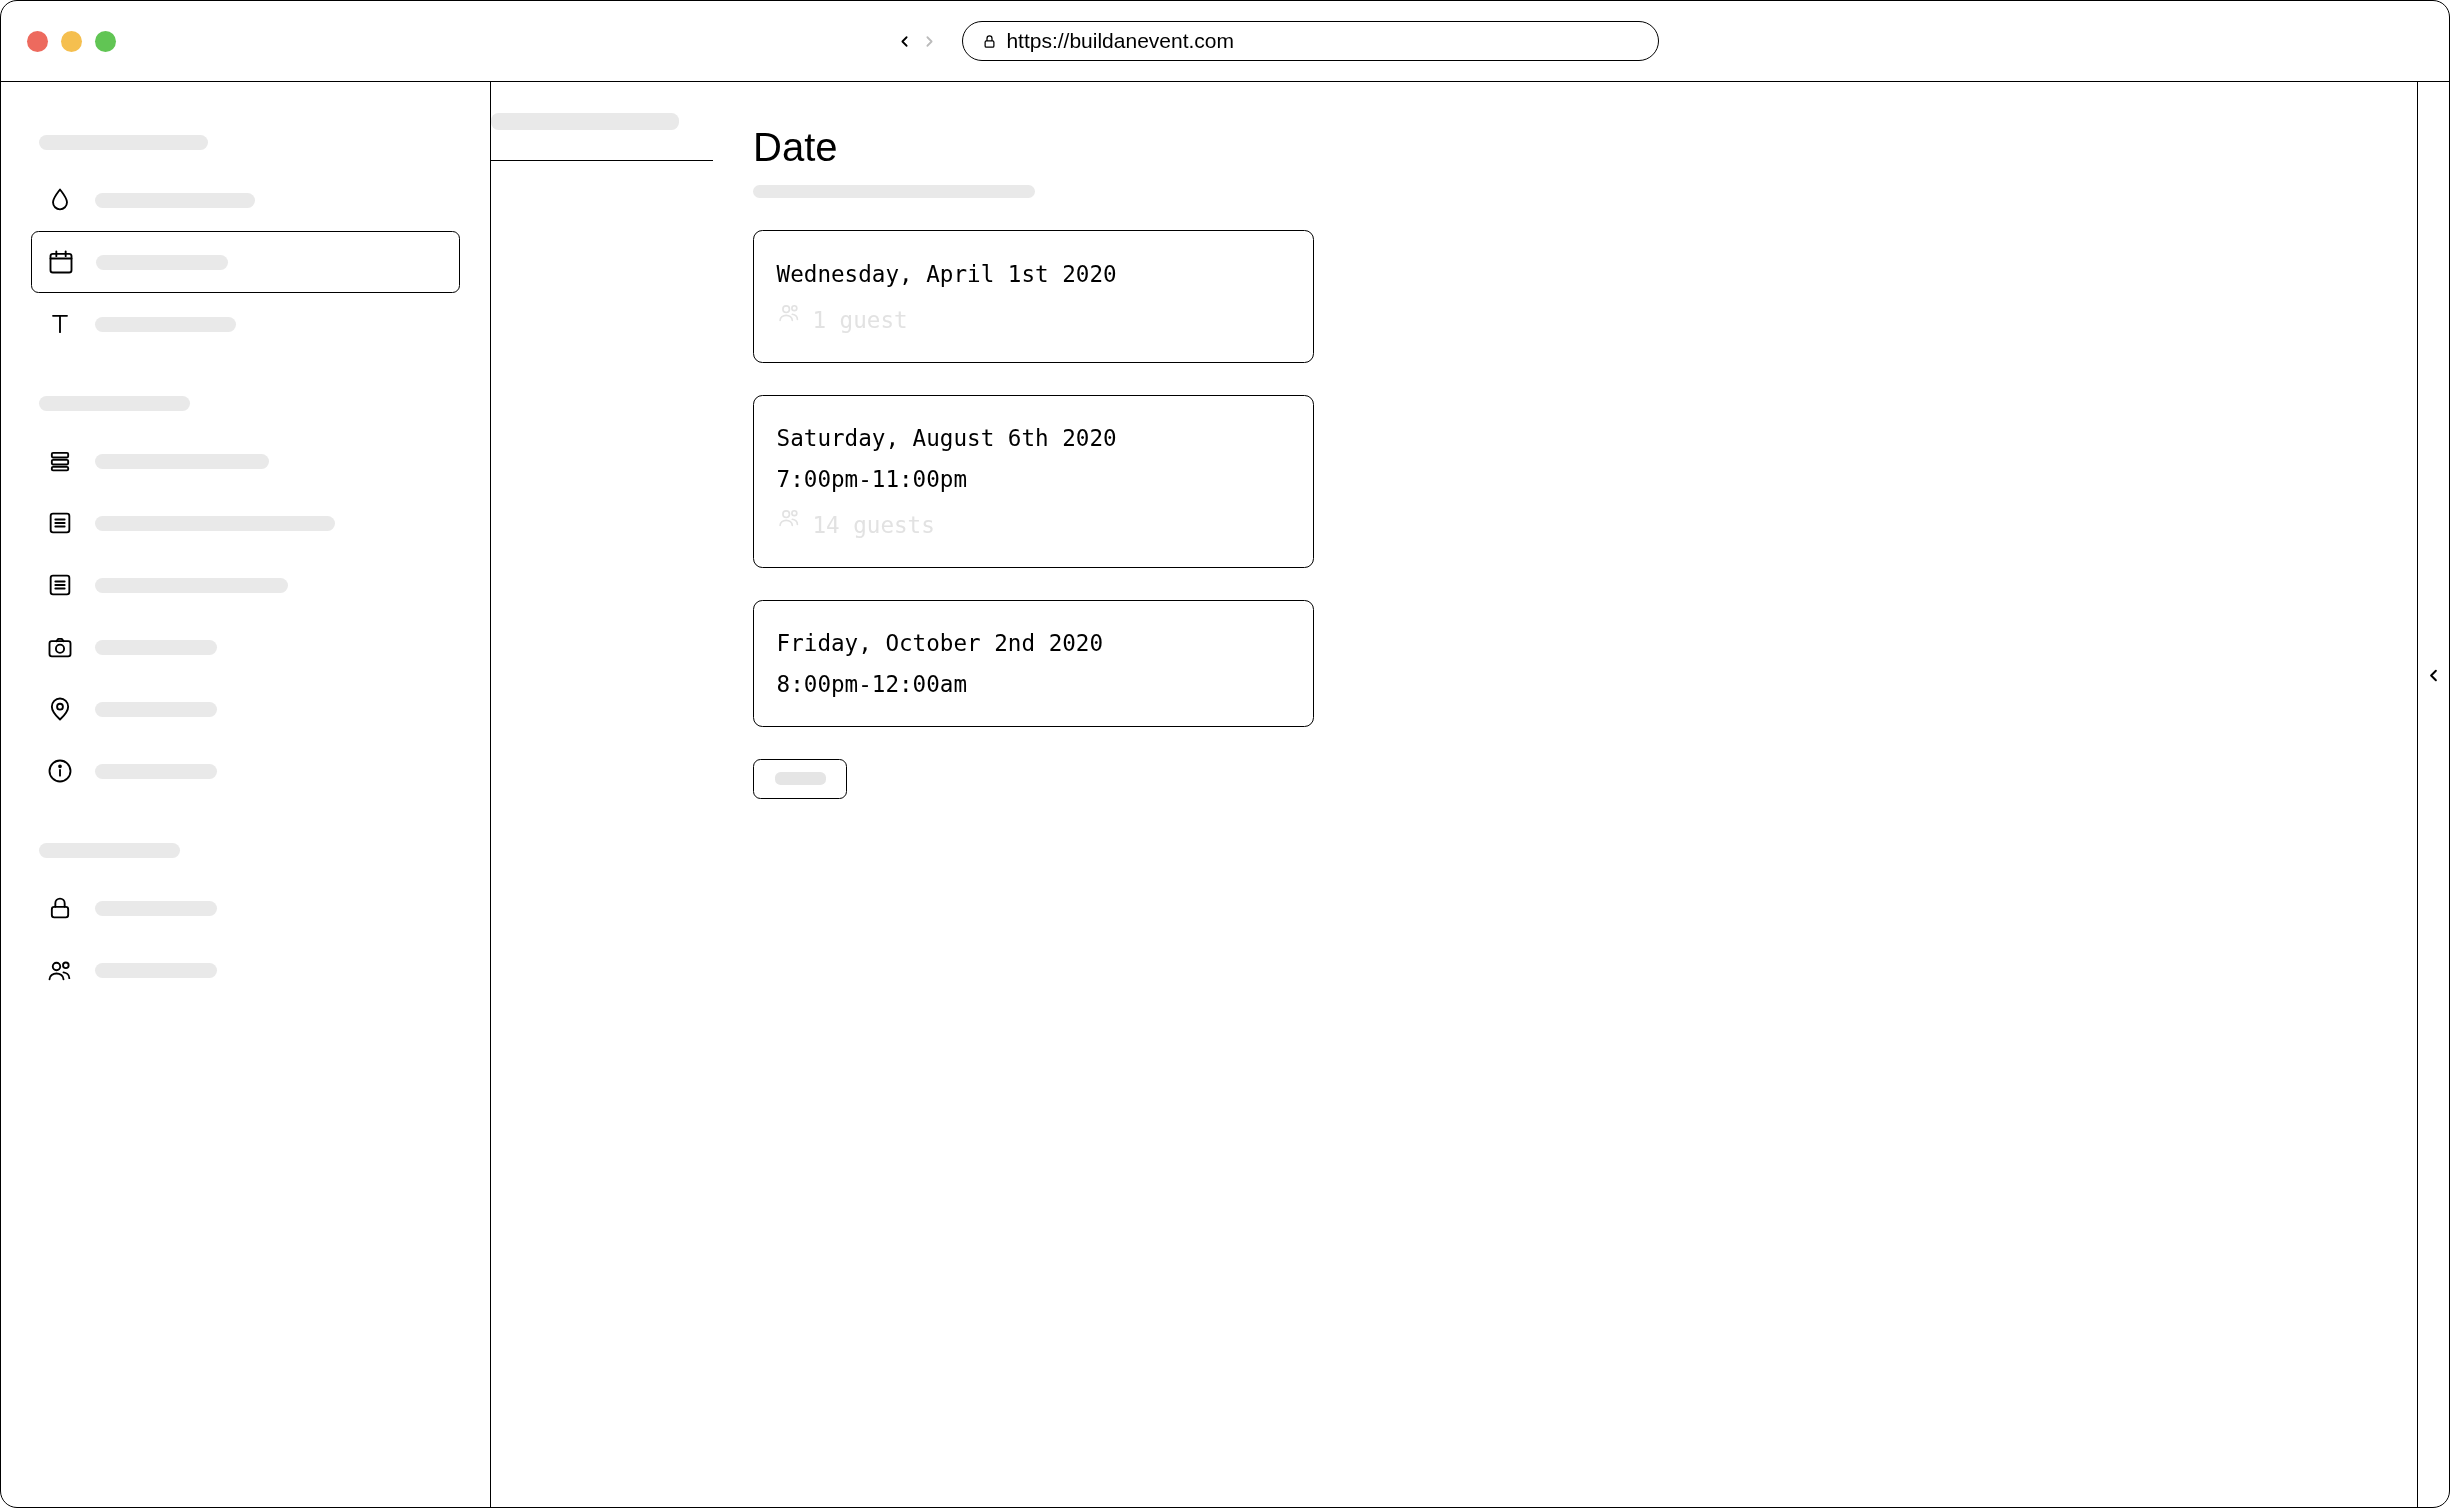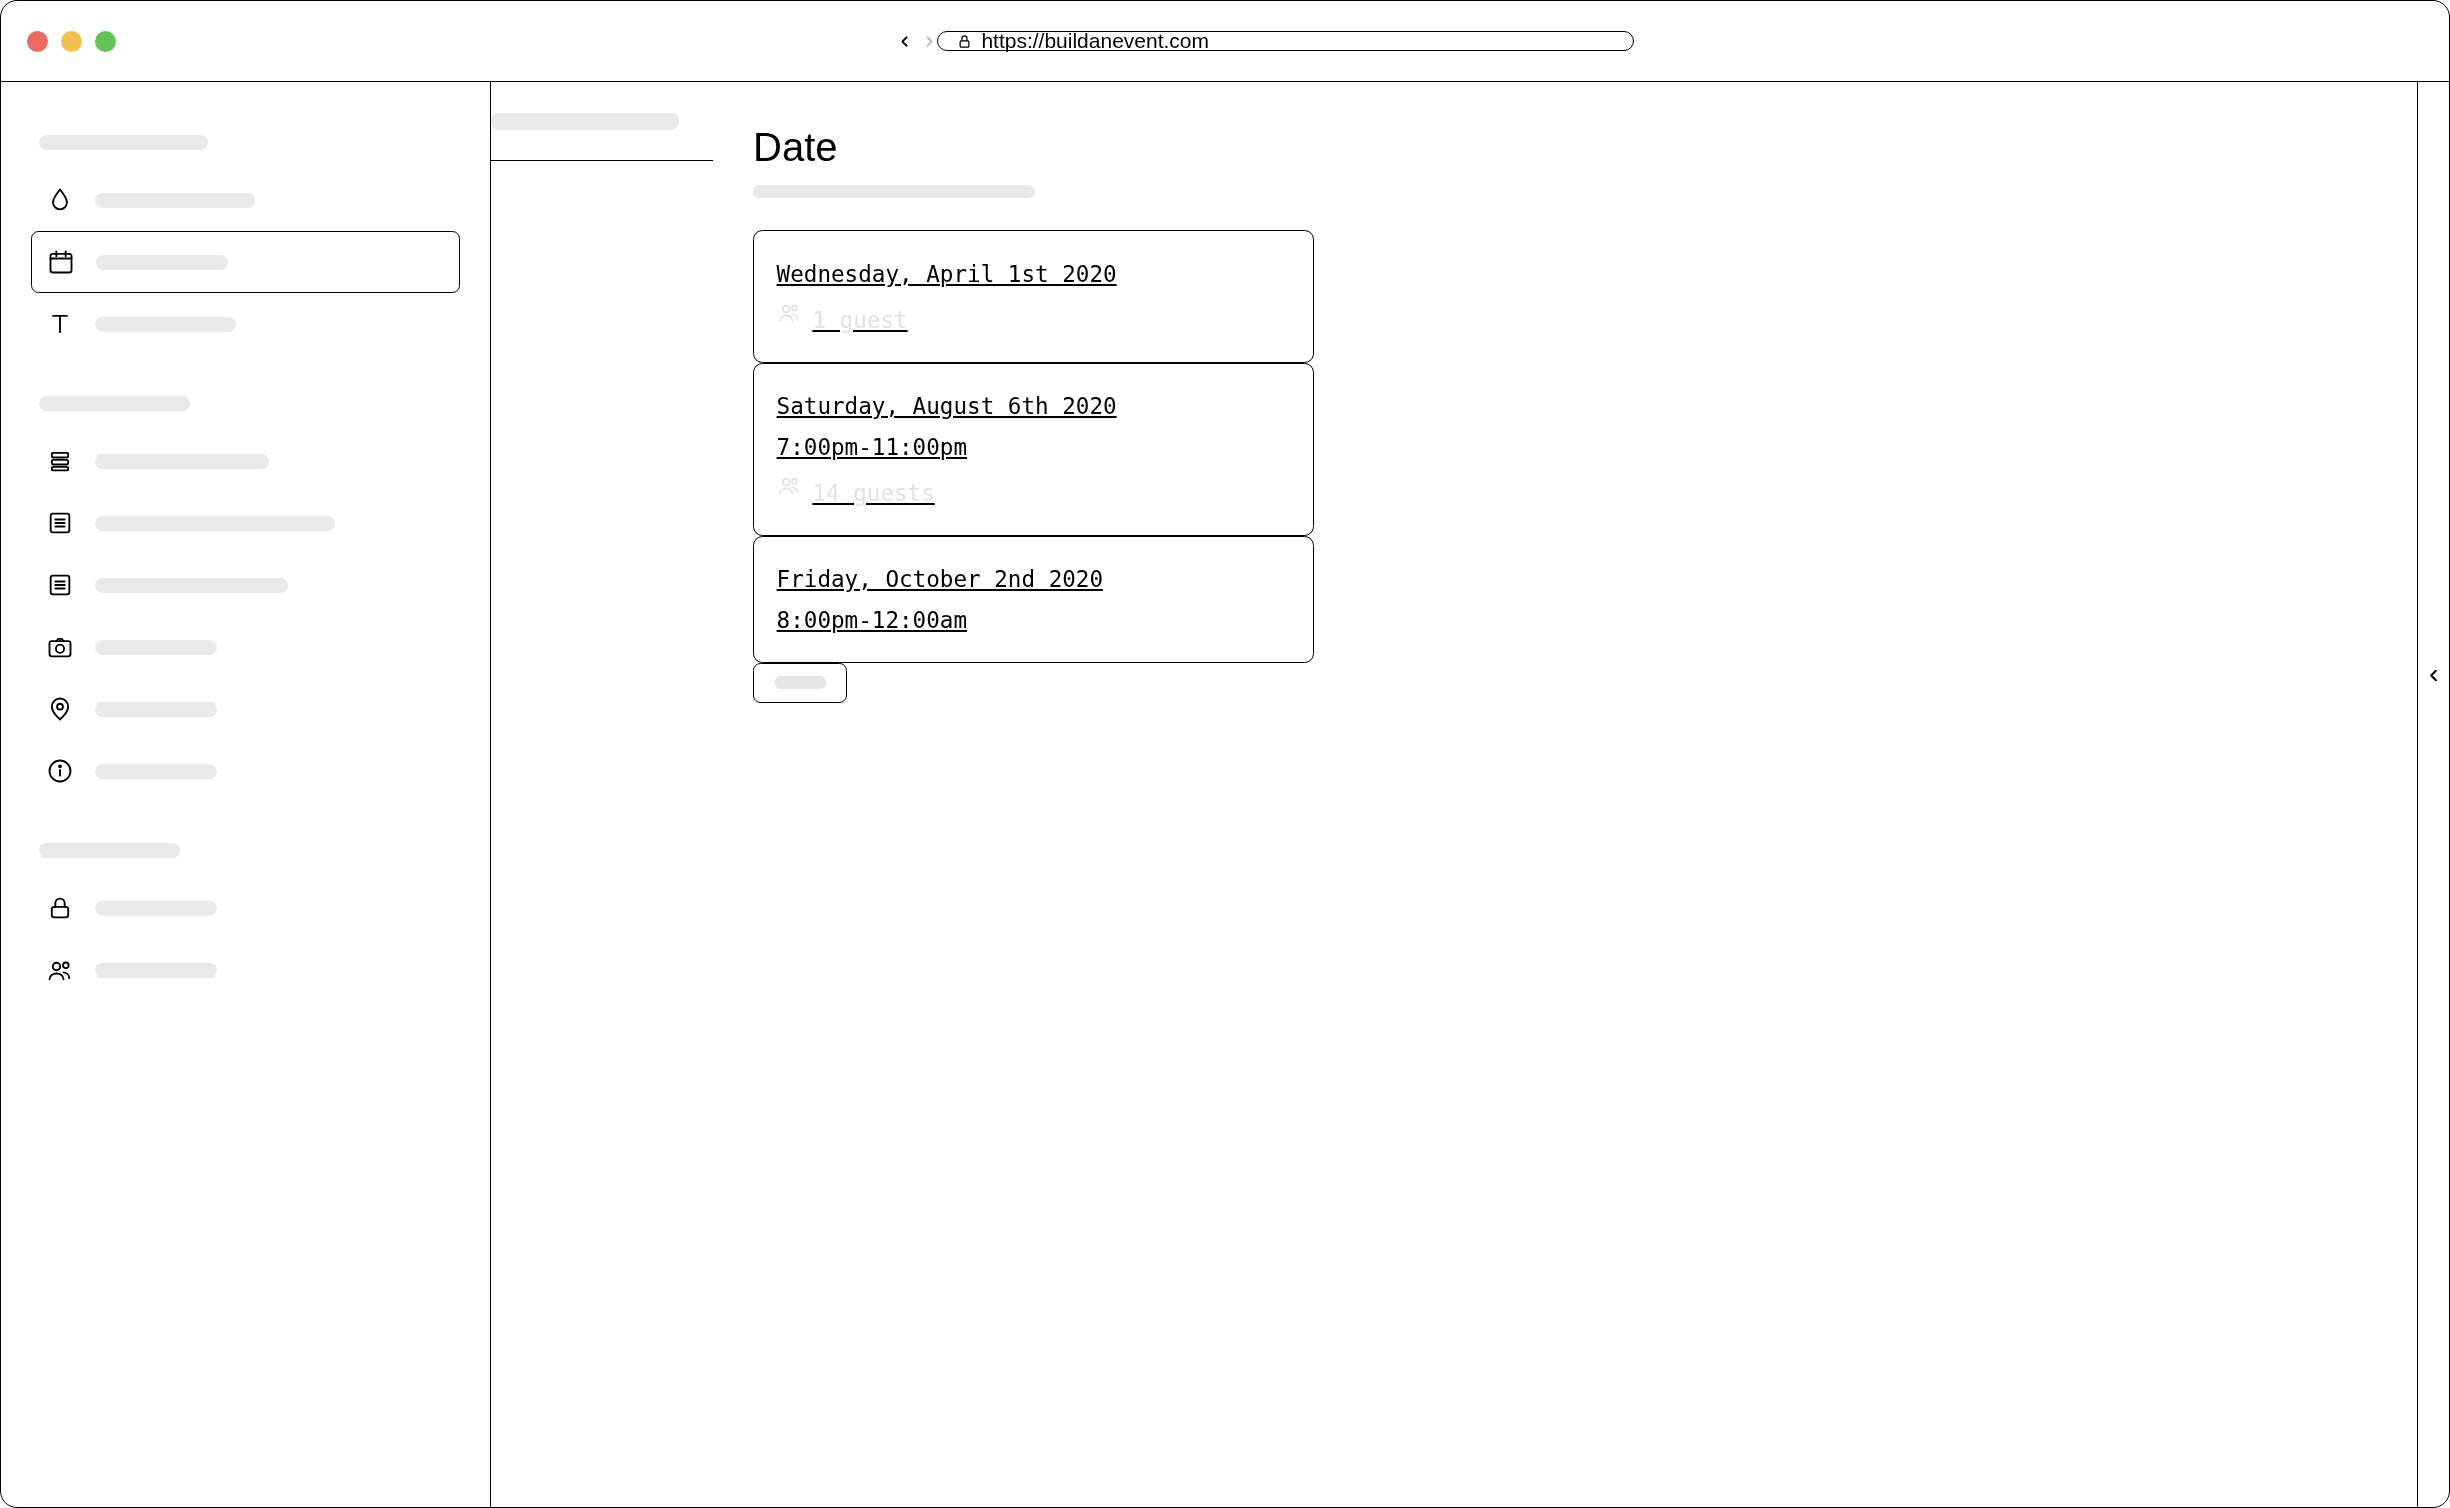--- a/index.html
+++ b/index.html
@@ -39,23 +39,23 @@
     position: absolute;
     left: 895px;
     display: flex;
     gap: 7.5px;
     align-items: center;
     color: #333;
   }
   .nav-arrows svg { display:block; }
   .address-pill {
     position: absolute;
-    left: 936px;
+    left: 961px;
     width: 697px;
-    height: 20px;
+    height: 40px;
     border: 1.9px solid #000;
     border-radius: 22.6px;
     display: flex;
     align-items: center;
     padding: 0 19px;
     gap: 9.4px;
     font-size: 21px;
   }
   .address-pill .lock { flex: 0 0 auto; }
   .address-pill .url { font-size: 21px; }
@@ -117,21 +117,21 @@
     padding: 43px 40px;
   }
   .content h1 {
     font-size: 40px;
     font-weight: 500;
     margin-bottom: 15px;
   }
   .sub-skel {
     width: 282px; height: 13px; background:#e9e9e9; border-radius:7.5px; margin-bottom: 32px;
   }
-  .cards { display:flex; flex-direction:column; width: 561px; text-decoration: underline; }
+  .cards { display:flex; flex-direction:column; gap: 32px; width: 561px; }
   .card {
     border: 1.9px solid #000;
     border-radius: 9.4px;
     padding: 22.6px 22.6px 21px 22.6px;
     font-family: "SFMono-Regular", Menlo, monospace;
     font-size: 22.6px;
     line-height: 1.8;
     cursor: pointer;
   }
   .card .guest-row {

